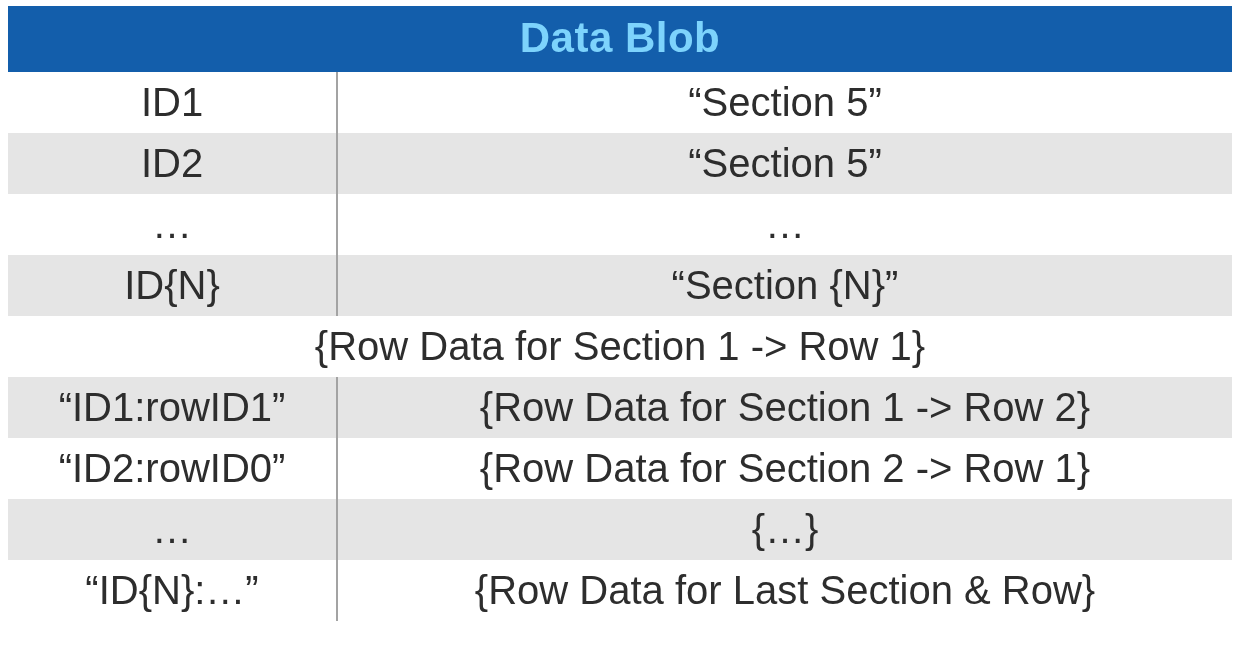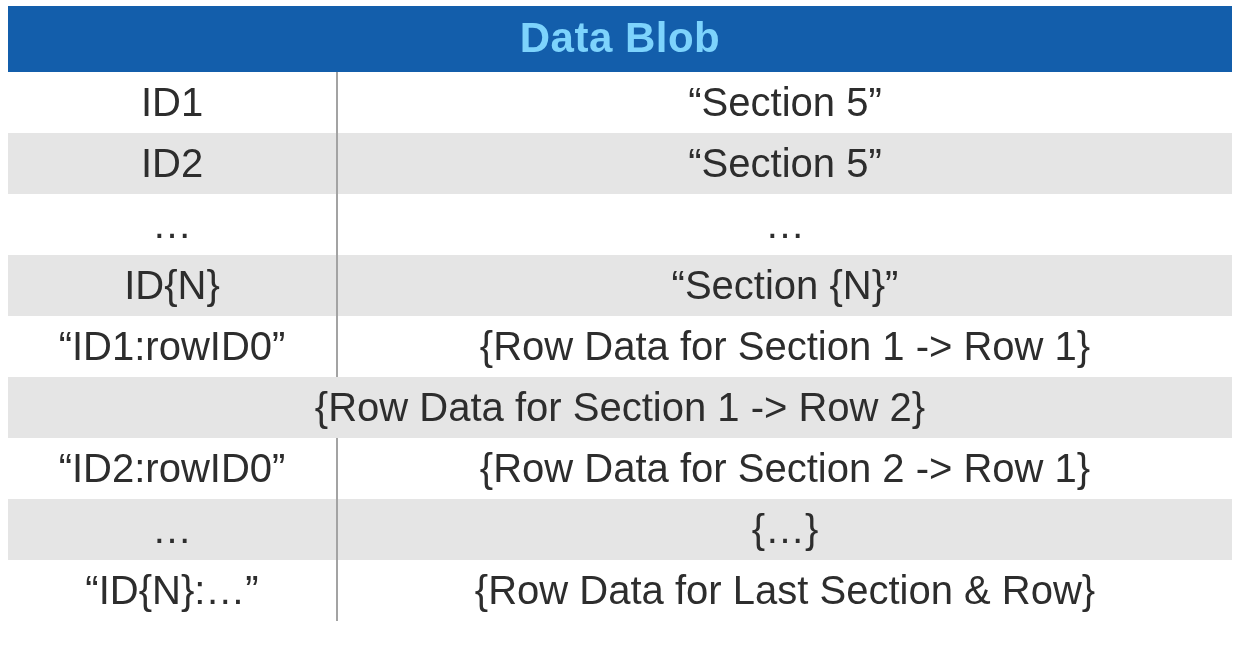--- a/index.html
+++ b/index.html
@@ -85,24 +85,24 @@
     </div>
     <div class="row white">
       <div class="col-left">…</div>
       <div class="col-right">…</div>
     </div>
     <div class="row gray">
       <div class="col-left">ID{N}</div>
       <div class="col-right">“Section {N}”</div>
     </div>
     <div class="row white">
-      <div class="col-left">“ID1:rowID0”</div>
       <div class="col-right">{Row Data for Section 1 -&gt; Row 1}</div>
     </div>
     <div class="row gray">
+      <div class="col-left">“ID1:rowID1”</div>
       <div class="col-right">{Row Data for Section 1 -&gt; Row 2}</div>
     </div>
     <div class="row white">
       <div class="col-left">“ID2:rowID0”</div>
       <div class="col-right">{Row Data for Section 2 -&gt; Row 1}</div>
     </div>
     <div class="row gray">
       <div class="col-left">…</div>
       <div class="col-right">{…}</div>
     </div>

